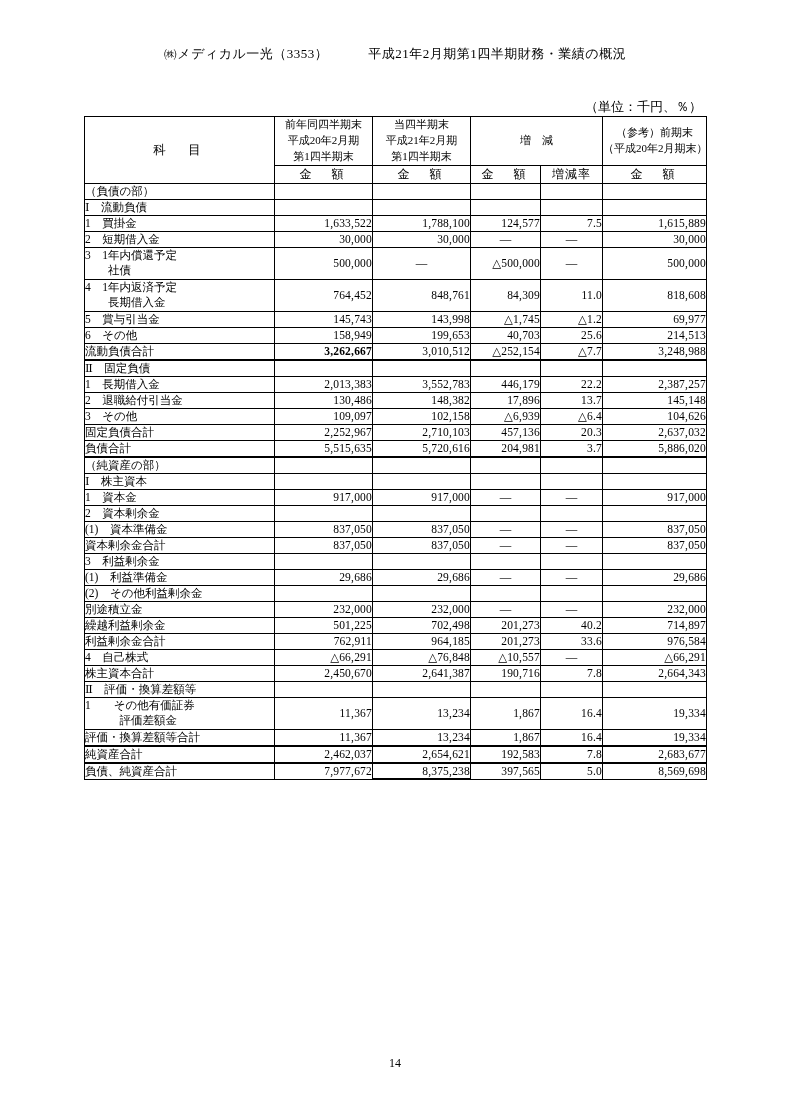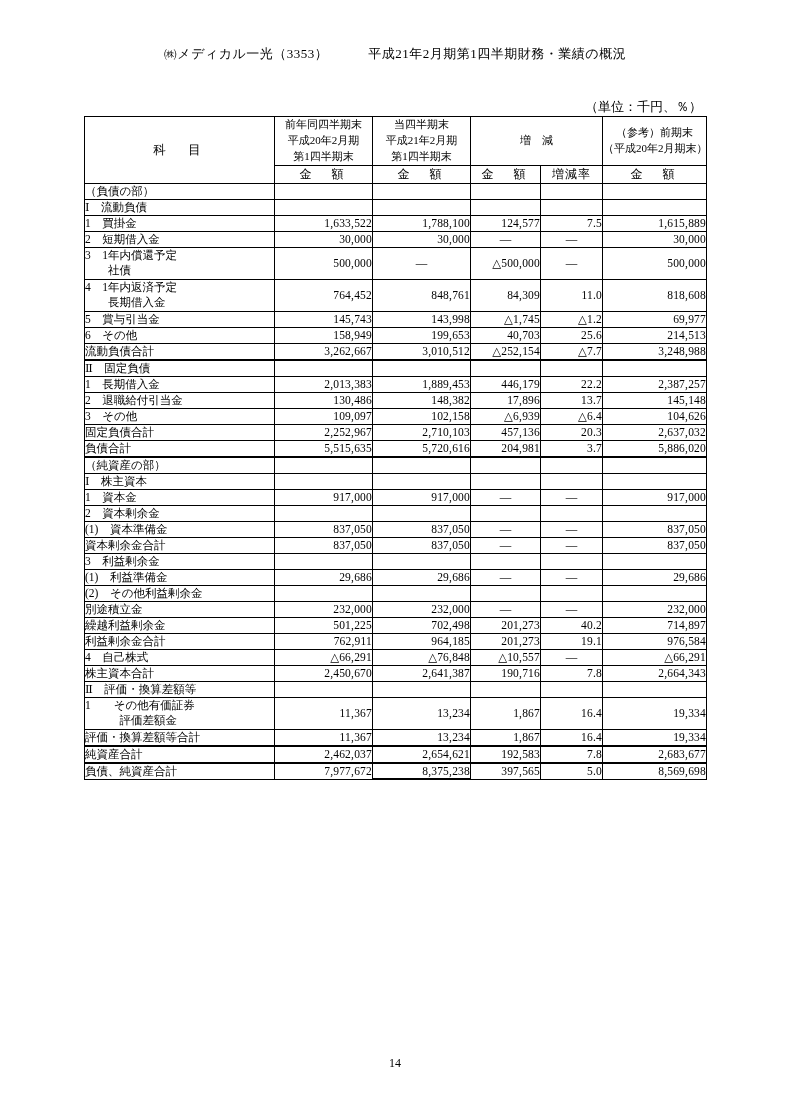--- a/index.html
+++ b/index.html
@@ -219,38 +219,38 @@
         <tr>
           <td class="lbl ind1">6　その他</td>
           <td class="num">158,949</td>
           <td class="num thick-left thick-right">199,653</td>
           <td class="num">40,703</td>
           <td class="num">25.6</td>
           <td class="num">214,513</td>
         </tr>
         <tr>
           <td class="lbl ind2" style="border-bottom: 2px solid rgb(0, 0, 0);">流動負債合計</td>
-          <td class="num" style="border-bottom: 2px solid rgb(0, 0, 0);">3,262,667</td>
+          <td class="num" style="border-bottom: 2px solid rgb(0, 0, 0); font-weight: bold;">3,262,667</td>
           <td class="num thick-left thick-right" style="border-bottom: 2px solid rgb(0, 0, 0);">3,010,512</td>
           <td class="num" style="border-bottom: 2px solid rgb(0, 0, 0);">△252,154</td>
           <td class="num" style="border-bottom: 2px solid rgb(0, 0, 0);">△7.7</td>
           <td class="num" style="border-bottom: 2px solid rgb(0, 0, 0);">3,248,988</td>
         </tr>
         <tr>
           <td class="lbl ind0">Ⅱ　固定負債</td>
           <td class="num"></td>
           <td class="num thick-left thick-right"></td>
           <td class="num"></td>
           <td class="num"></td>
           <td class="num"></td>
         </tr>
         <tr>
           <td class="lbl ind1">1　長期借入金</td>
           <td class="num">2,013,383</td>
-          <td class="num thick-left thick-right">1,889,453</td>
+          <td class="num thick-left thick-right">3,552,783</td>
           <td class="num">446,179</td>
           <td class="num">22.2</td>
           <td class="num">2,387,257</td>
         </tr>
         <tr>
           <td class="lbl ind1">2　退職給付引当金</td>
           <td class="num">130,486</td>
           <td class="num thick-left thick-right">148,382</td>
           <td class="num">17,896</td>
           <td class="num">13.7</td>
@@ -366,21 +366,21 @@
           <td class="num thick-left thick-right">702,498</td>
           <td class="num">201,273</td>
           <td class="num">40.2</td>
           <td class="num">714,897</td>
         </tr>
         <tr>
           <td class="lbl ind3">利益剰余金合計</td>
           <td class="num">762,911</td>
           <td class="num thick-left thick-right">964,185</td>
           <td class="num">201,273</td>
-          <td class="num">19.1</td>
+          <td class="num">33.6</td>
           <td class="num">976,584</td>
         </tr>
         <tr>
           <td class="lbl ind1">4　自己株式</td>
           <td class="num">△66,291</td>
           <td class="num thick-left thick-right">△76,848</td>
           <td class="num">△10,557</td>
           <td class="num  dash">―</td>
           <td class="num">△66,291</td>
         </tr>

